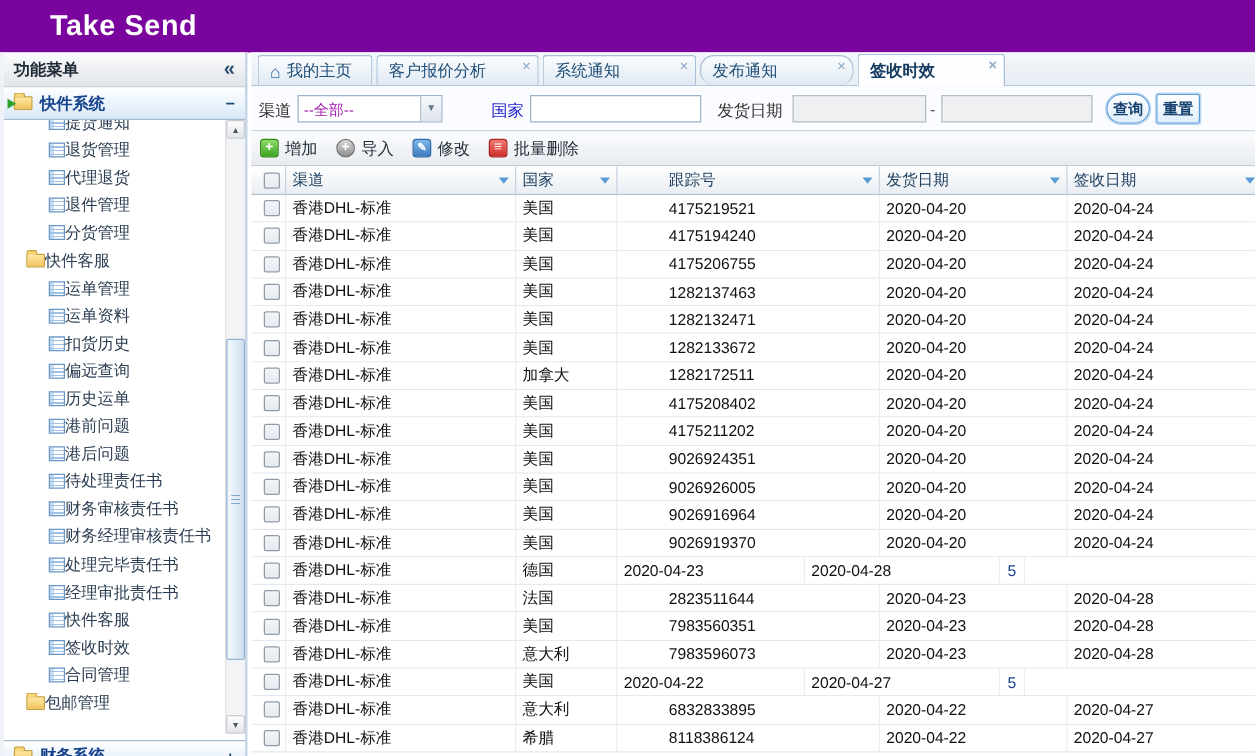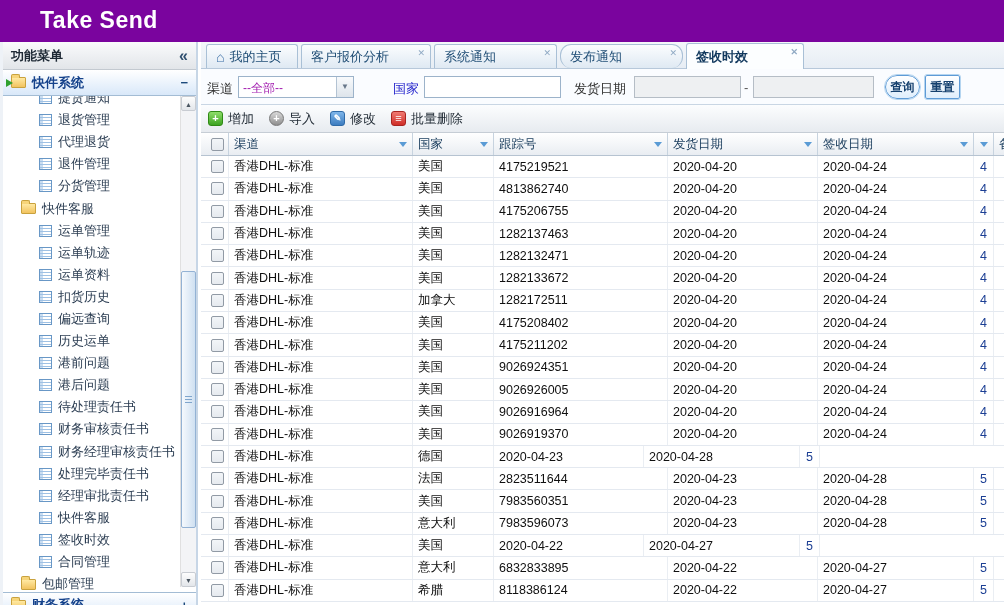--- a/index.html
+++ b/index.html
@@ -25,21 +25,21 @@
   .acc-toggle{margin-left:auto;color:#1c4a7c;font-weight:bold;font-size:13px;}
   .bottom-acc{border-top:1px solid #a3bcd4;height:26px;}
   .folder{width:15px;height:11px;flex:none;position:relative;border-radius:1px;
       background:linear-gradient(#ffe9a2,#f2c35f);border:1px solid #c9a23e;}
   .folder::before{content:"";position:absolute;top:-4px;left:-1px;width:7px;height:3px;
       background:#f7d57a;border:1px solid #c9a23e;border-bottom:none;border-radius:2px 2px 0 0;}
   .folder-arrow::after{content:"";position:absolute;left:-6px;top:1px;
       border-top:4px solid transparent;border-bottom:4px solid transparent;border-left:7px solid #2fa12f;}
   .menu{height:496px;flex:none;position:relative;overflow:hidden;background:#fff;}
   .menu-list{position:absolute;top:0;left:0;right:17px;margin-top:-9px;}
-  .menu-item{height:22.1px;display:flex;align-items:center;gap:6px;padding-left:36px;
+  .menu-item{height:22.1px;display:flex;align-items:center;gap:0;padding-left:36px;
       font-size:13px;color:#2b3d52;cursor:pointer;white-space:nowrap;}
   .menu-item.folder-item{padding-left:18px;}
   .icon-grid{width:13px;height:12px;flex:none;border:1px solid #6897c6;background:#fff;
       background-image:
         repeating-linear-gradient(180deg, rgba(0,0,0,0) 0 2px, #9fc1e4 2px 3px),
         linear-gradient(90deg,#c9ddf1 0 3px,#ffffff 3px);}
   
   .menu-scrollbar{position:absolute;top:0;right:0;width:16px;height:491px;background:#f3f4f6;border-left:1px solid #e0e0e0;}
   .sb-btn{position:absolute;left:0;right:0;height:15px;text-align:center;line-height:15px;font-size:7px;color:#4a5560;
       background:linear-gradient(#fdfdfd,#e3e6ea);border:1px solid #c8ccd2;border-radius:2px;cursor:pointer;}
@@ -109,21 +109,21 @@
   .grid-header{height:23px;display:flex;background:linear-gradient(#ffffff,#e9edf2);
       border-bottom:1px solid #b6c3d1;}
   .gh-cell{flex:none;display:flex;align-items:center;padding:0 5px;color:#1e4060;
       border-right:1px solid #c7d3df;overflow:hidden;white-space:nowrap;position:relative;}
   .grid-row{height:22.3px;display:flex;border-bottom:1px solid #e4e9f0;background:#fff;}
   .gr-cell{flex:none;display:flex;align-items:center;padding:0 5px;color:#101010;
       border-right:1px solid #eaeef3;overflow:hidden;white-space:nowrap;}
   .col-0{width:28px;justify-content:center;padding:0 0 0 6px;}
   .col-1{width:184px;}
   .col-2{width:81px;}
-  .col-3{width:174px;}
+  .col-3{width:174px;margin-left:36px;}
   .col-4{width:150px;}
   .col-5{width:156px;}
   .col-6{width:20px;justify-content:center;padding:0 2px;}
   .col-7{flex:1;border-right:none;}
   .gr-cell.days{color:#1c3f94;justify-content:center;}
   .sort{width:0;height:0;margin-left:auto;border-left:4px solid transparent;border-right:4px solid transparent;
       border-top:5px solid #5a9bd5;cursor:pointer;}
   .col-6 .sort{margin:0 auto;}
   .cb{width:13px;height:13px;flex:none;border:1px solid #919aa5;border-radius:2px;
       background:linear-gradient(#f2f5f8,#e6eaef);cursor:pointer;}
@@ -169,24 +169,20 @@
             <span class="icon-grid"></span>
             <span class="mi-label">分货管理</span>
           </div>
           <div class="menu-item folder-item">
             <span class="folder"></span>
             <span class="mi-label">快件客服</span>
           </div>
           <div class="menu-item">
             <span class="icon-grid"></span>
             <span class="mi-label">运单管理</span>
-          </div>
-          <div class="menu-item">
-            <span class="icon-grid"></span>
-            <span class="mi-label">运单轨迹</span>
           </div>
           <div class="menu-item">
             <span class="icon-grid"></span>
             <span class="mi-label">运单资料</span>
           </div>
           <div class="menu-item">
             <span class="icon-grid"></span>
             <span class="mi-label">扣货历史</span>
           </div>
           <div class="menu-item">
@@ -375,21 +371,21 @@
             <div class="gr-cell col-0">
               <span class="cb"></span>
             </div>
             <div class="gr-cell col-1">
               <span>香港DHL-标准</span>
             </div>
             <div class="gr-cell col-2">
               <span>美国</span>
             </div>
             <div class="gr-cell col-3">
-              <span>4813862740</span>
+              <span>4175194240</span>
             </div>
             <div class="gr-cell col-4">
               <span>2020-04-20</span>
             </div>
             <div class="gr-cell col-5">
               <span>2020-04-24</span>
             </div>
             <div class="gr-cell col-6 days">
               <span>4</span>
             </div>

